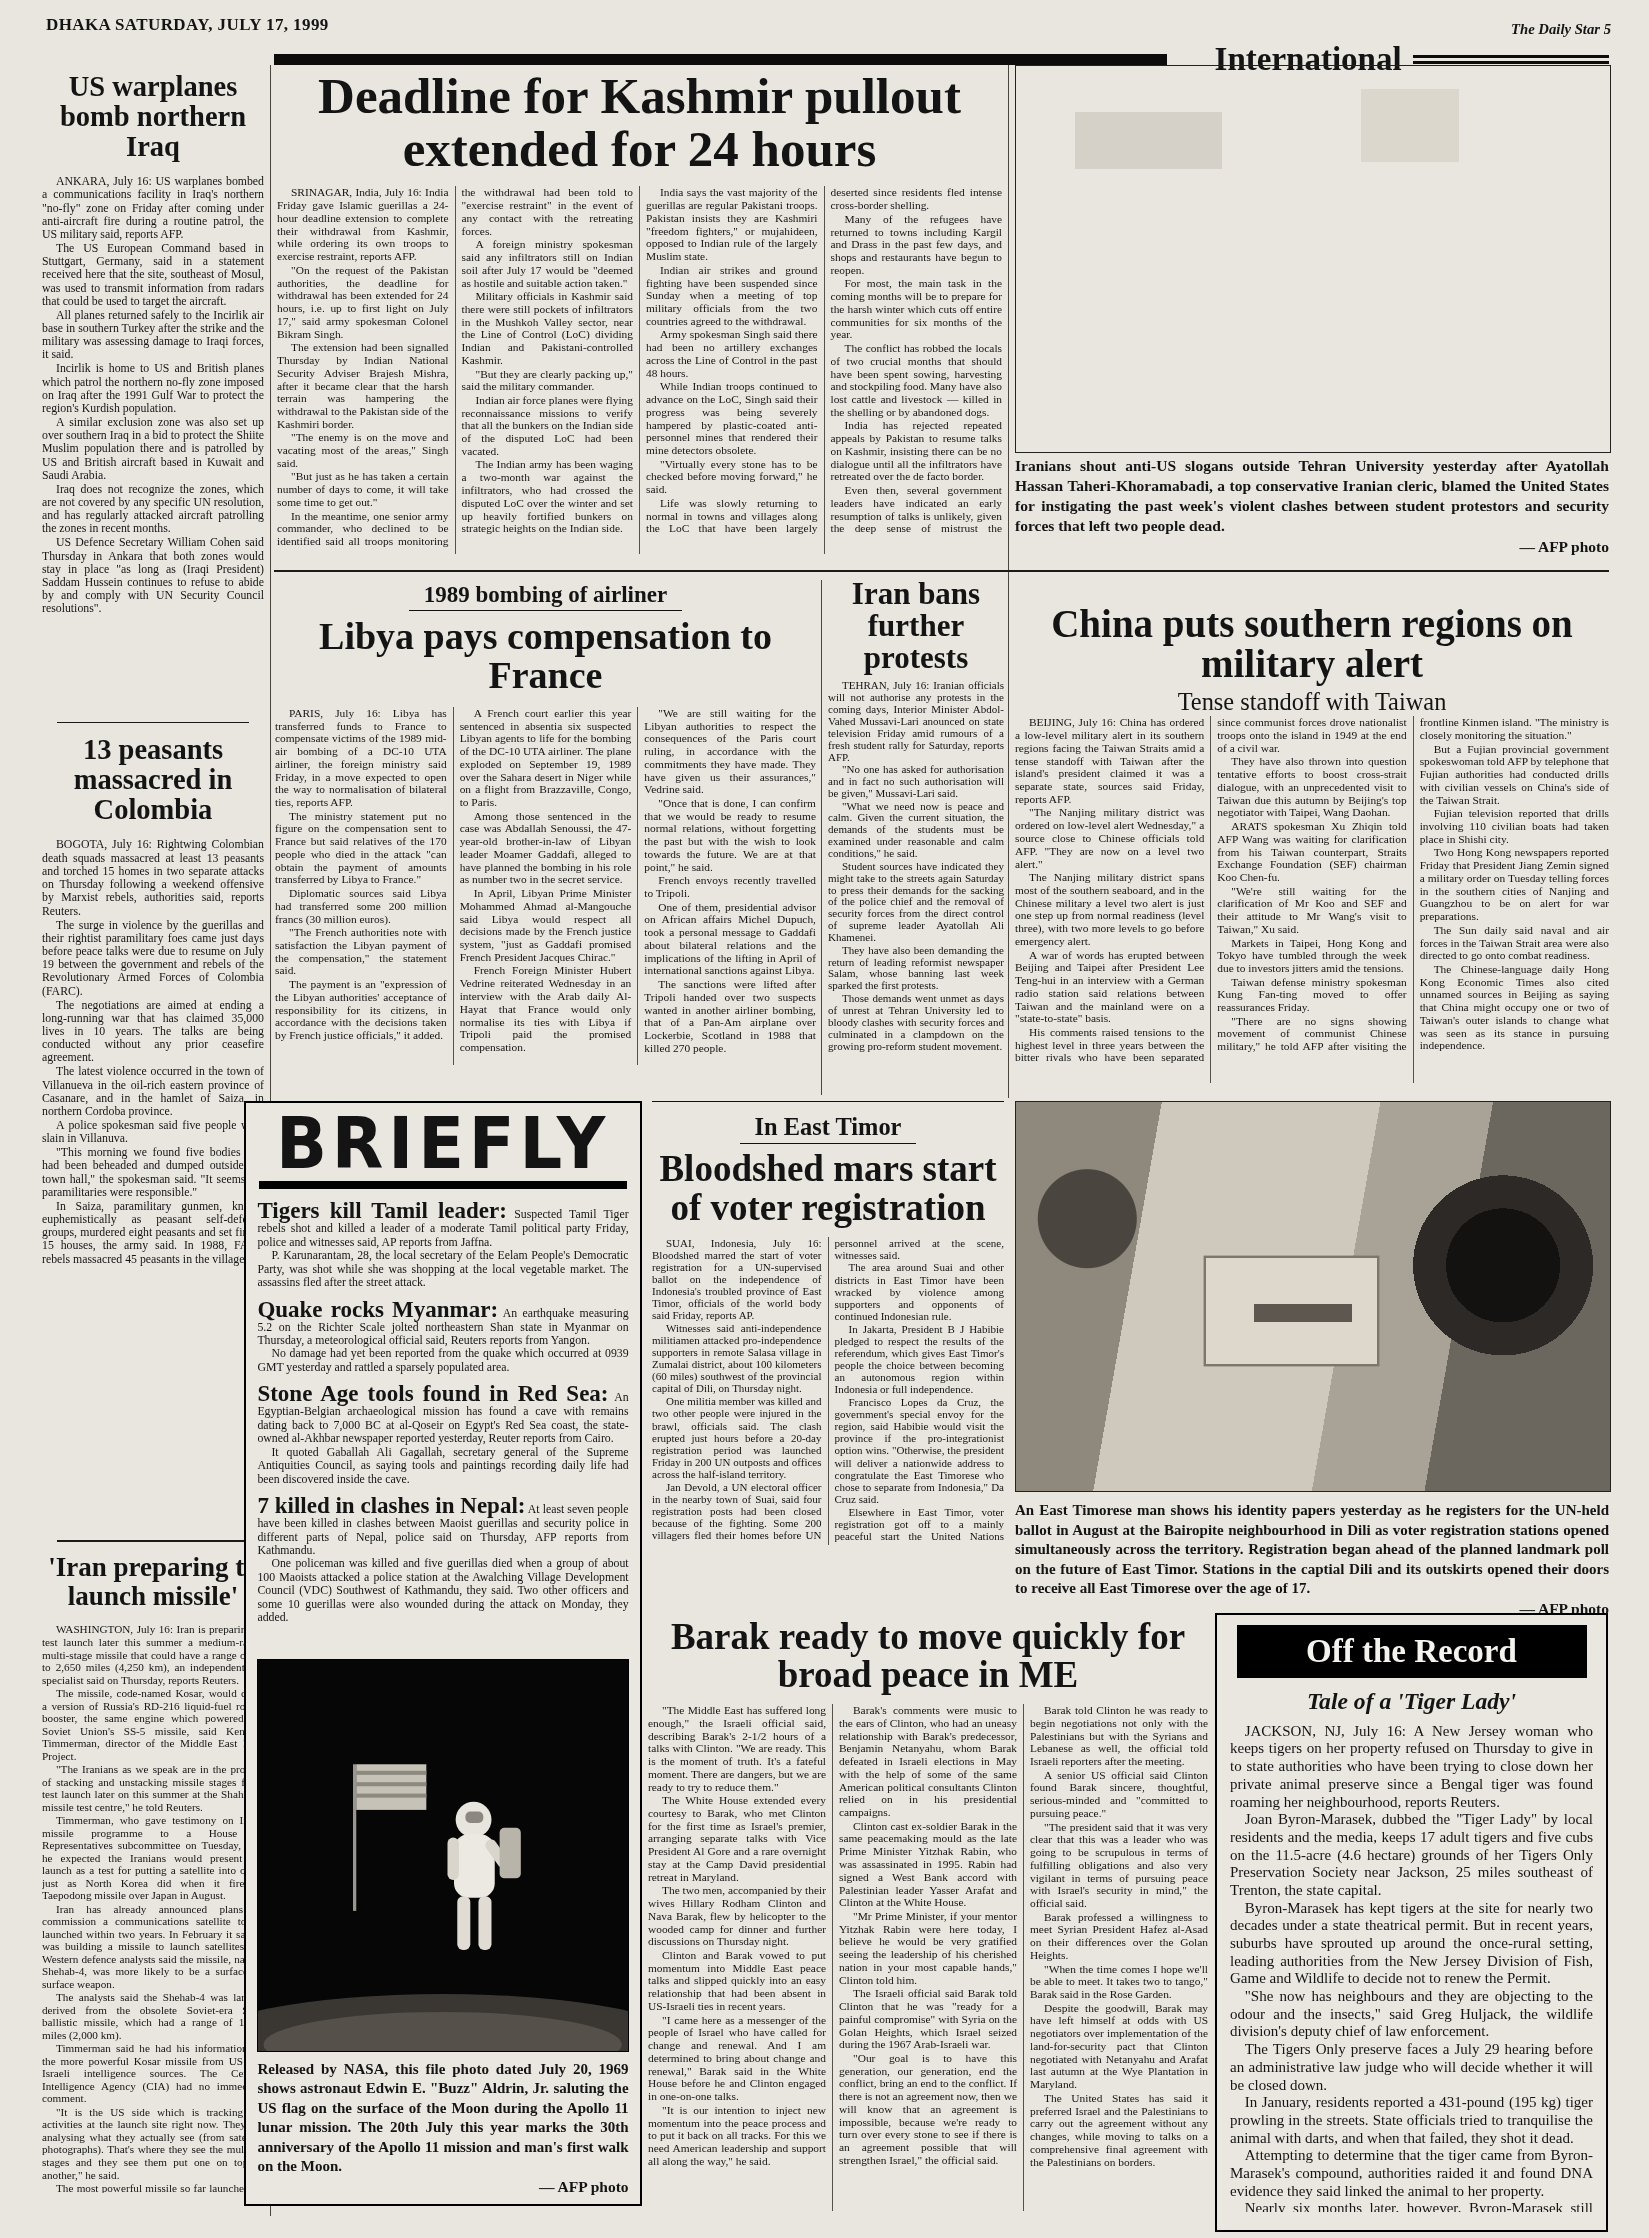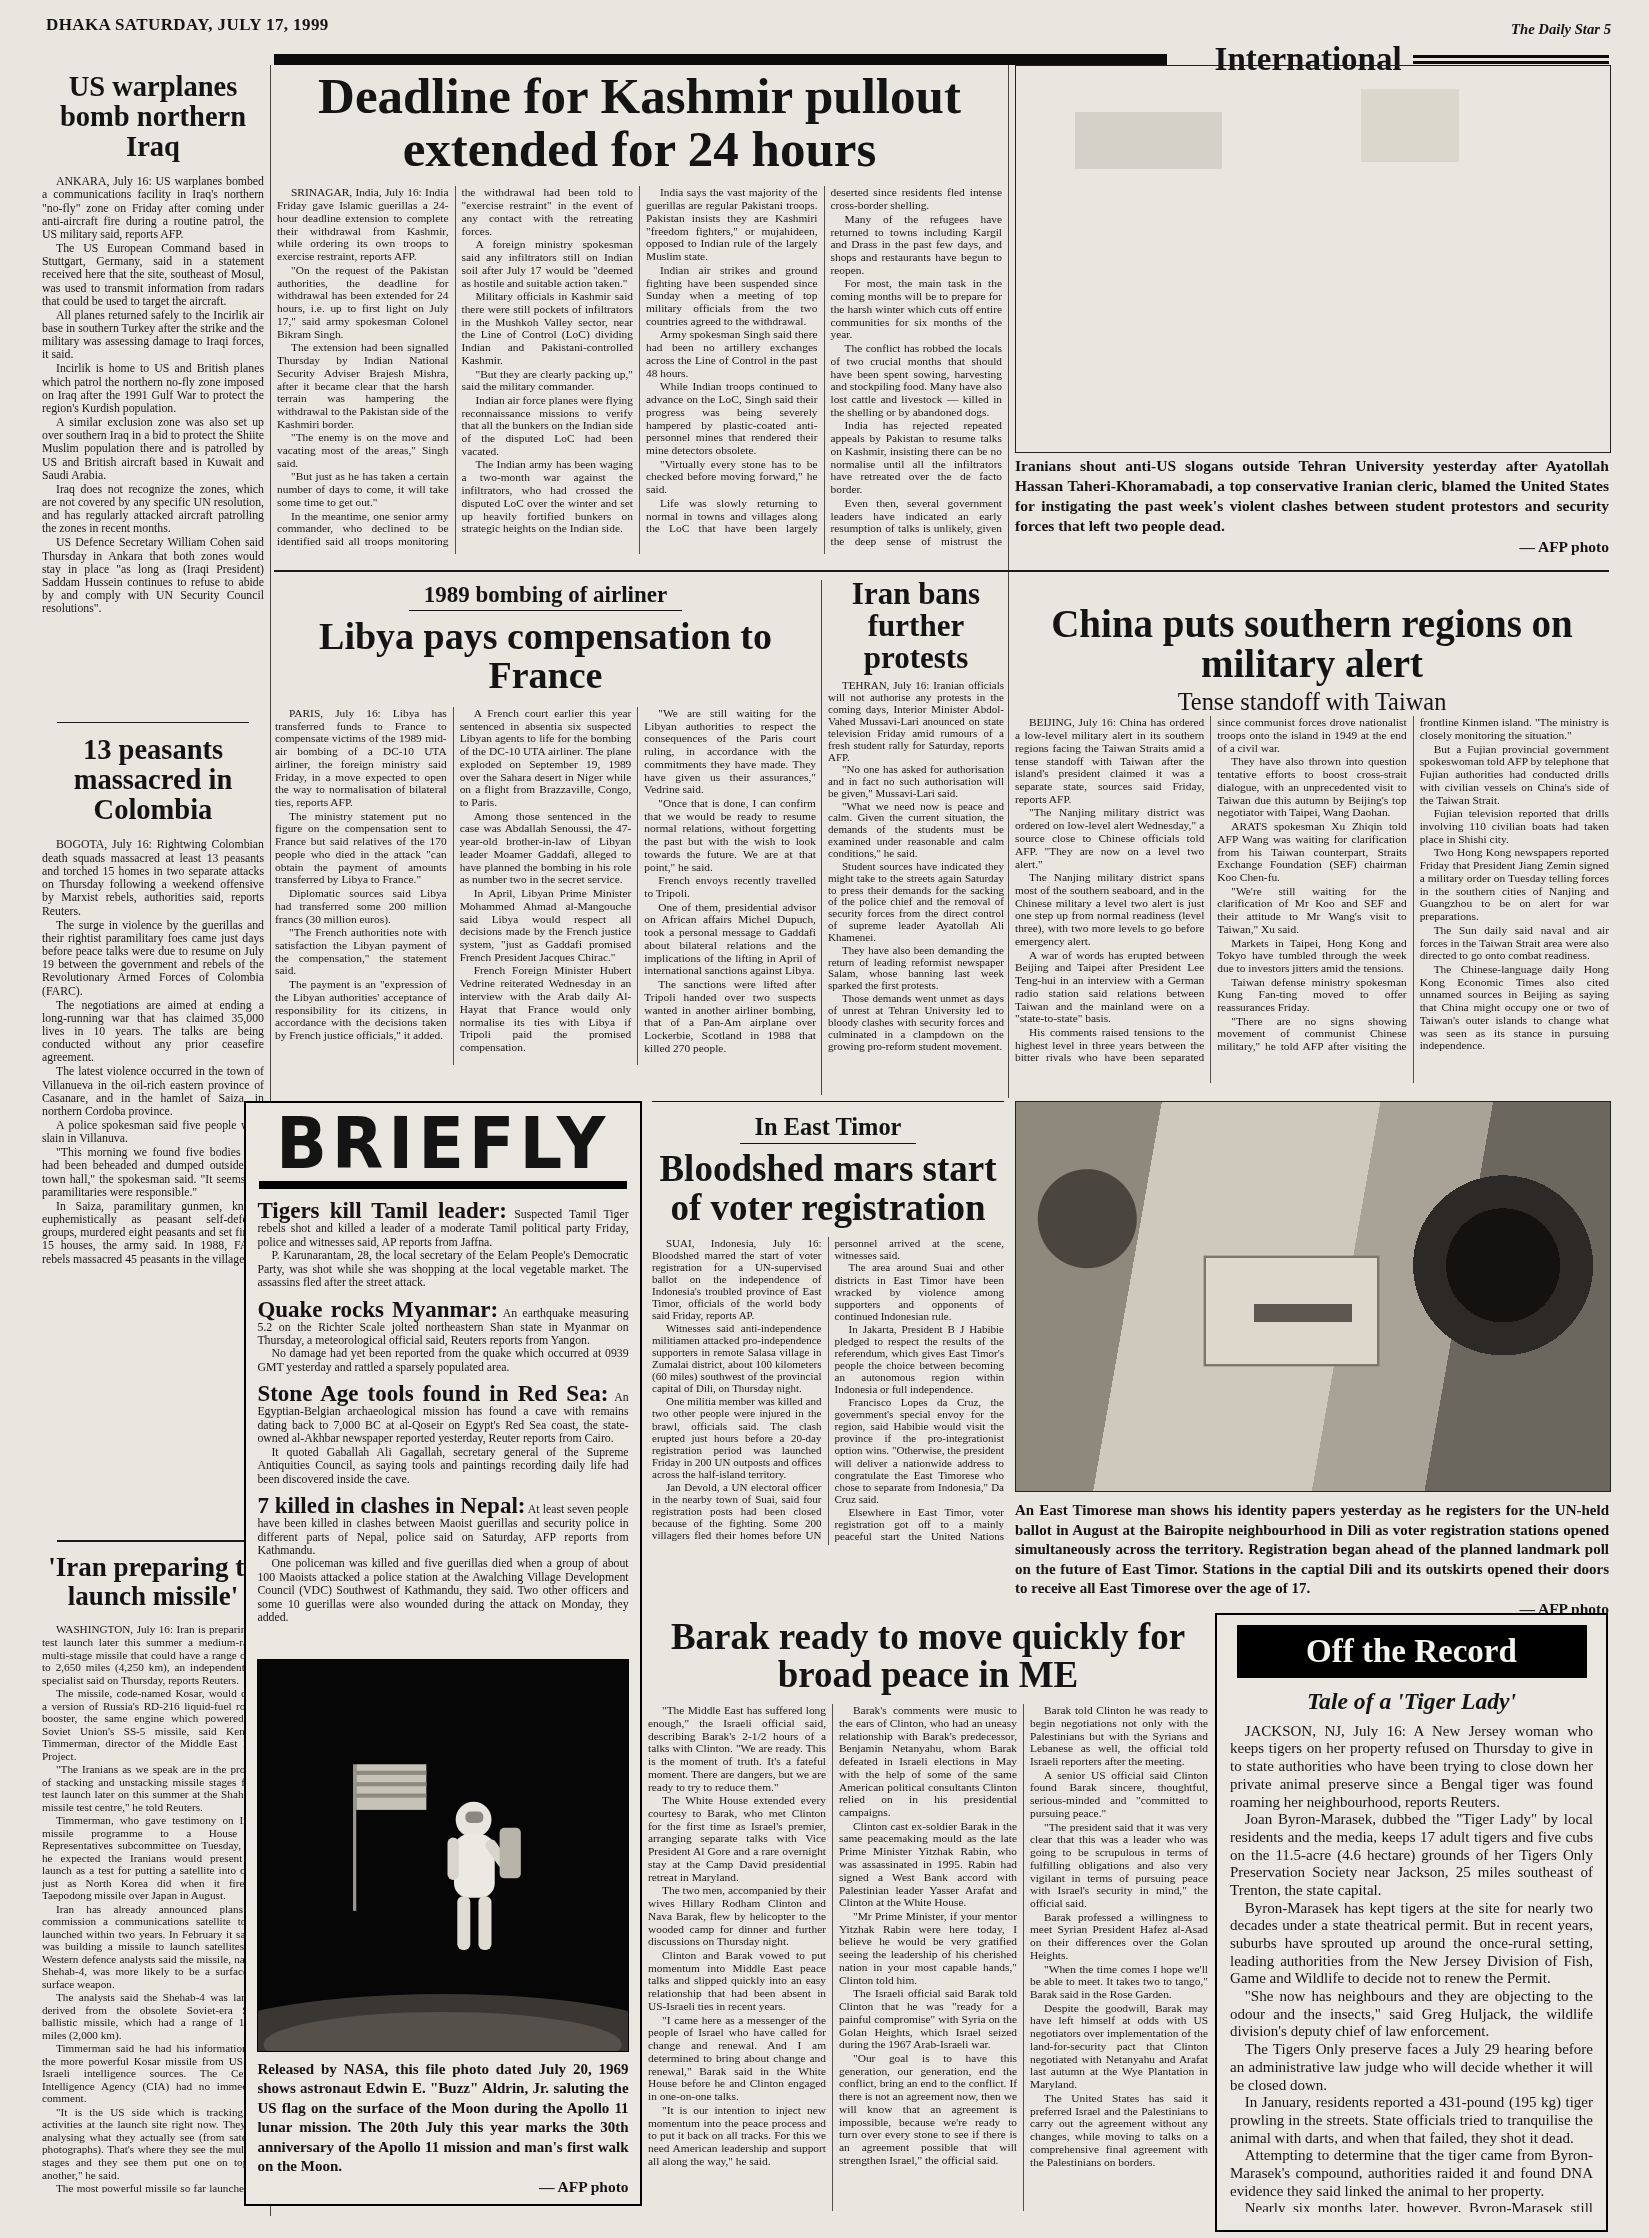--- a/index.html
+++ b/index.html
@@ -120,21 +120,21 @@
       <p>The Indian army has been waging a two-month war against the infiltrators, who had crossed the disputed LoC over the winter and set up heavily fortified bunkers on strategic heights on the Indian side.</p>
       <p>India says the vast majority of the guerillas are regular Pakistani troops. Pakistan insists they are Kashmiri "freedom fighters," or mujahideen, opposed to Indian rule of the largely Muslim state.</p>
       <p>Indian air strikes and ground fighting have been suspended since Sunday when a meeting of top military officials from the two countries agreed to the withdrawal.</p>
       <p>Army spokesman Singh said there had been no artillery exchanges across the Line of Control in the past 48 hours.</p>
       <p>While Indian troops continued to advance on the LoC, Singh said their progress was being severely hampered by plastic-coated anti-personnel mines that rendered their mine detectors obsolete.</p>
       <p>"Virtually every stone has to be checked before moving forward," he said.</p>
       <p>Life was slowly returning to normal in towns and villages along the LoC that have been largely deserted since residents fled intense cross-border shelling.</p>
       <p>Many of the refugees have returned to towns including Kargil and Drass in the past few days, and shops and restaurants have begun to reopen.</p>
       <p>For most, the main task in the coming months will be to prepare for the harsh winter which cuts off entire communities for six months of the year.</p>
       <p>The conflict has robbed the locals of two crucial months that should have been spent sowing, harvesting and stockpiling food. Many have also lost cattle and livestock — killed in the shelling or by abandoned dogs.</p>
-      <p>India has rejected repeated appeals by Pakistan to resume talks on Kashmir, insisting there can be no normalise until all the infiltrators have retreated over the de facto border.</p>
+      <p>India has rejected repeated appeals by Pakistan to resume talks on Kashmir, insisting there can be no dialogue until all the infiltrators have retreated over the de facto border.</p>
       <p>Even then, several government leaders have indicated an early resumption of talks is unlikely, given the deep sense of mistrust the conflict has engendered between the two South Asian rivals.</p>
     </div>
 </div>
 
 <div class="photo" style="left:1015px;top:65px;width:594px;height:386px;background:
   radial-gradient(circle at 12% 78%, #1f1d1b 0 21px, transparent 22px),
   radial-gradient(circle at 30% 84%, #2b2926 0 24.4px, transparent 25px),
   radial-gradient(circle at 48% 76%, #171513 0 19.6px, transparent 20.4px),
   radial-gradient(circle at 66% 86%, #262422 0 26px, transparent 27px),
   radial-gradient(circle at 84% 78%, #1b1917 0 21px, transparent 22px),
@@ -220,21 +220,21 @@
     </div>
     <div class="brief">
       <p style="text-indent:0;"><span class="brief-head">Quake rocks Myanmar:</span> <span>An earthquake measuring 5.2 on the Richter Scale jolted northeastern Shan state in Myanmar on Thursday, a meteorological official said, Reuters reports from Yangon.</span></p>
       <p>No damage had yet been reported from the quake which occurred at 0939 GMT yesterday and rattled a sparsely populated area.</p>
     </div>
     <div class="brief">
       <p style="text-indent:0;"><span class="brief-head">Stone Age tools found in Red Sea:</span> <span>An Egyptian-Belgian archaeological mission has found a cave with remains dating back to 7,000 BC at al-Qoseir on Egypt's Red Sea coast, the state-owned al-Akhbar newspaper reported yesterday, Reuter reports from Cairo.</span></p>
       <p>It quoted Gaballah Ali Gagallah, secretary general of the Supreme Antiquities Council, as saying tools and paintings recording daily life had been discovered inside the cave.</p>
     </div>
     <div class="brief">
-      <p style="text-indent:0;"><span class="brief-head">7 killed in clashes in Nepal:</span> <span>At least seven people have been killed in clashes between Maoist guerillas and security police in different parts of Nepal, police said on Saturday, AFP reports from Kathmandu.</span></p>
+      <p style="text-indent:0;"><span class="brief-head">7 killed in clashes in Nepal:</span> <span>At least seven people have been killed in clashes between Maoist guerillas and security police in different parts of Nepal, police said on Thursday, AFP reports from Kathmandu.</span></p>
       <p>One policeman was killed and five guerillas died when a group of about 100 Maoists attacked a police station at the Awalching Village Development Council (VDC) Southwest of Kathmandu, they said. Two other officers and some 10 guerillas were also wounded during the attack on Monday, they added.</p>
     </div>
   </div>
   <div class="moon-photo" style="height:391px;">
     <svg width="100%" height="100%" viewBox="0 0 460 480" preserveAspectRatio="xMidYMid slice">
       <rect x="0" y="0" width="460" height="480" fill="#060606"></rect>
       <ellipse cx="230" cy="470" rx="300" ry="60" fill="#3a3733"></ellipse>
       <ellipse cx="230" cy="472" rx="220" ry="40" fill="#55514a"></ellipse>
       <rect x="120" y="128" width="4" height="180" fill="#9b968d"></rect>
       <rect x="124" y="128" width="86" height="56" fill="#c7c2b8"></rect>

